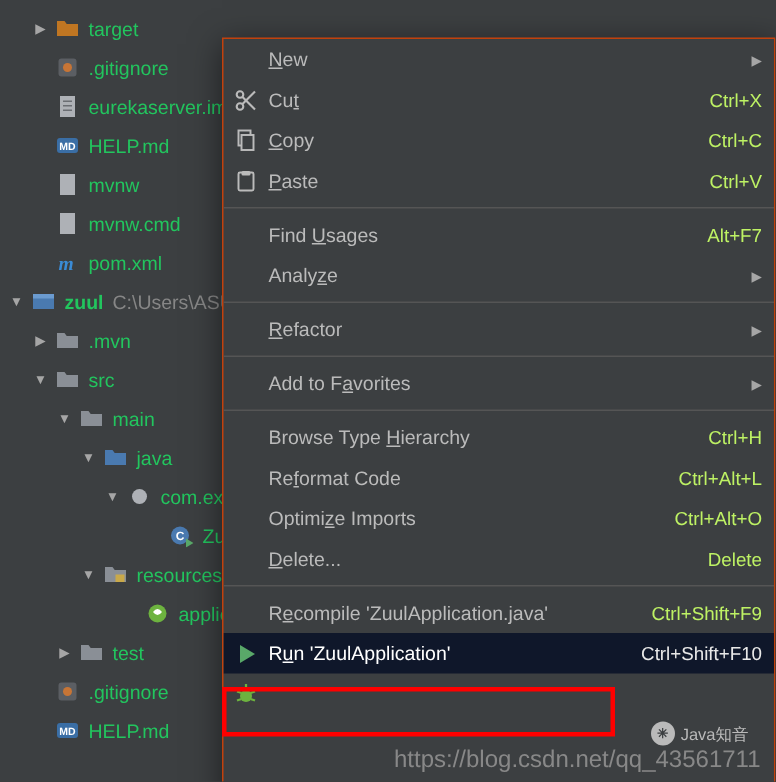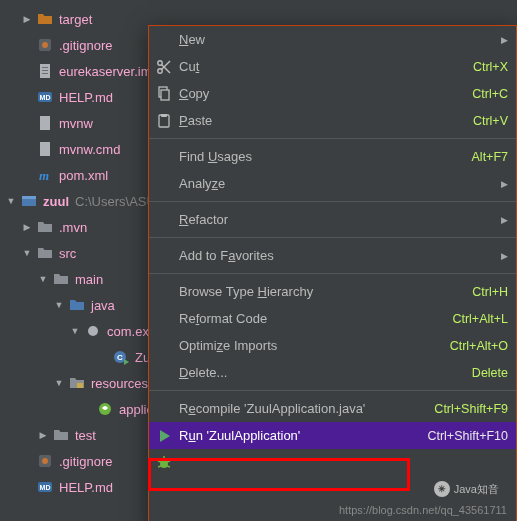--- a/index.html
+++ b/index.html
@@ -37,21 +37,21 @@
   .noarrow { width: 16px; display: inline-block; }
   .ficon {
     width: 18px;
     height: 16px;
     display: inline-flex;
     align-items: center;
     justify-content: center;
     margin-right: 5px;
     font-size: 12px;
   }
-  .label { color: #f9a8d4; }
+  .label { color: #22c55e; }
   .pathhint { color: #868686; margin-left: 6px; }
   .bold { font-weight: 600; }
 
   
   .menu {
     position: absolute;
     left: 148px;
     top: 25px;
     width: 369px;
     height: 511px;
@@ -63,21 +63,21 @@
   .menu .item {
     display: flex;
     align-items: center;
     height: 27px;
     padding-left: 30px;
     padding-right: 8px;
     color: #bbbbbb;
     position: relative;
   }
   .menu .item.selected {
-    background: #4c1d95;
+    background: #0f172a;
     color: #ffffff;
   }
   .menu .sep {
     height: 1px;
     background: #555555;
     margin: 4px 0;
   }
   .item .shortcut { margin-left: auto; color: #bef264; font-size: 12.5px; }
   .item.selected .shortcut { color: #e8e8e8; }
   .item .sm { position: absolute; right: 8px; color: #a6a6a6; font-size: 9px; }
@@ -91,21 +91,21 @@
   .redbox {
     position: absolute;
     border: 3px solid #ff0000;
     pointer-events: none;
   }
   .watermark {
     position: absolute;
     bottom: 5px;
     right: 10px;
     color: #888;
-    font-size: 11px;
+    font-size: 16px;
   }
   .wechat {
     position: absolute;
     bottom: 24px;
     right: 18px;
     display: flex;
     align-items: center;
     color: #bababa;
     font-size: 11px;
   }

